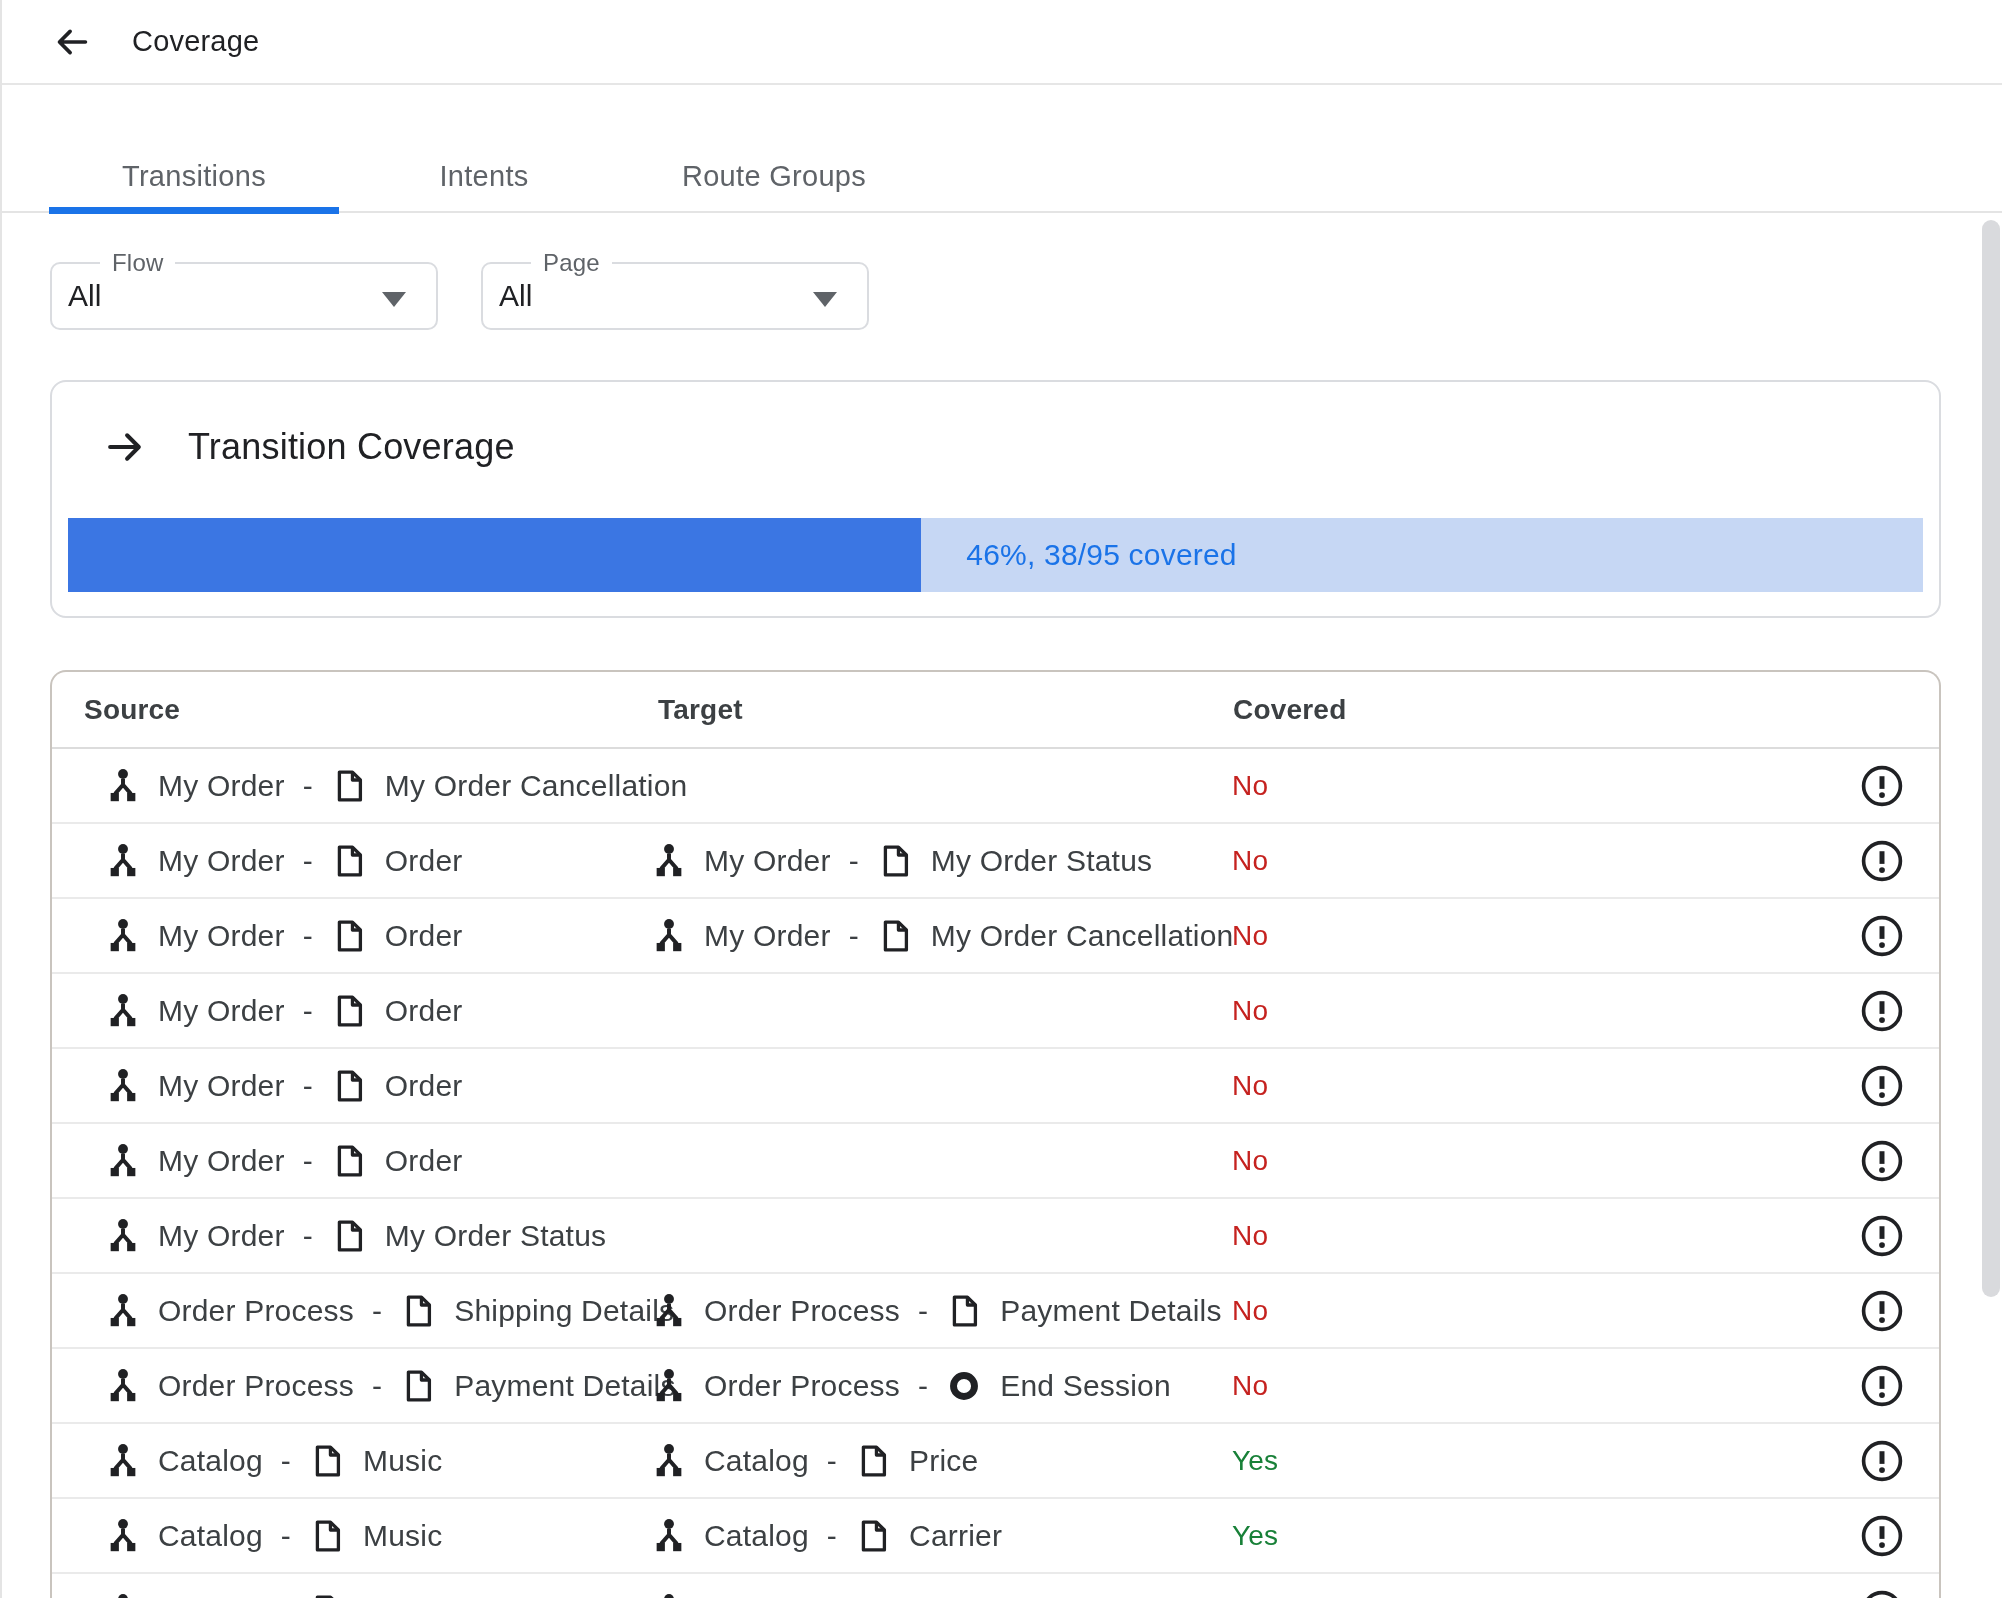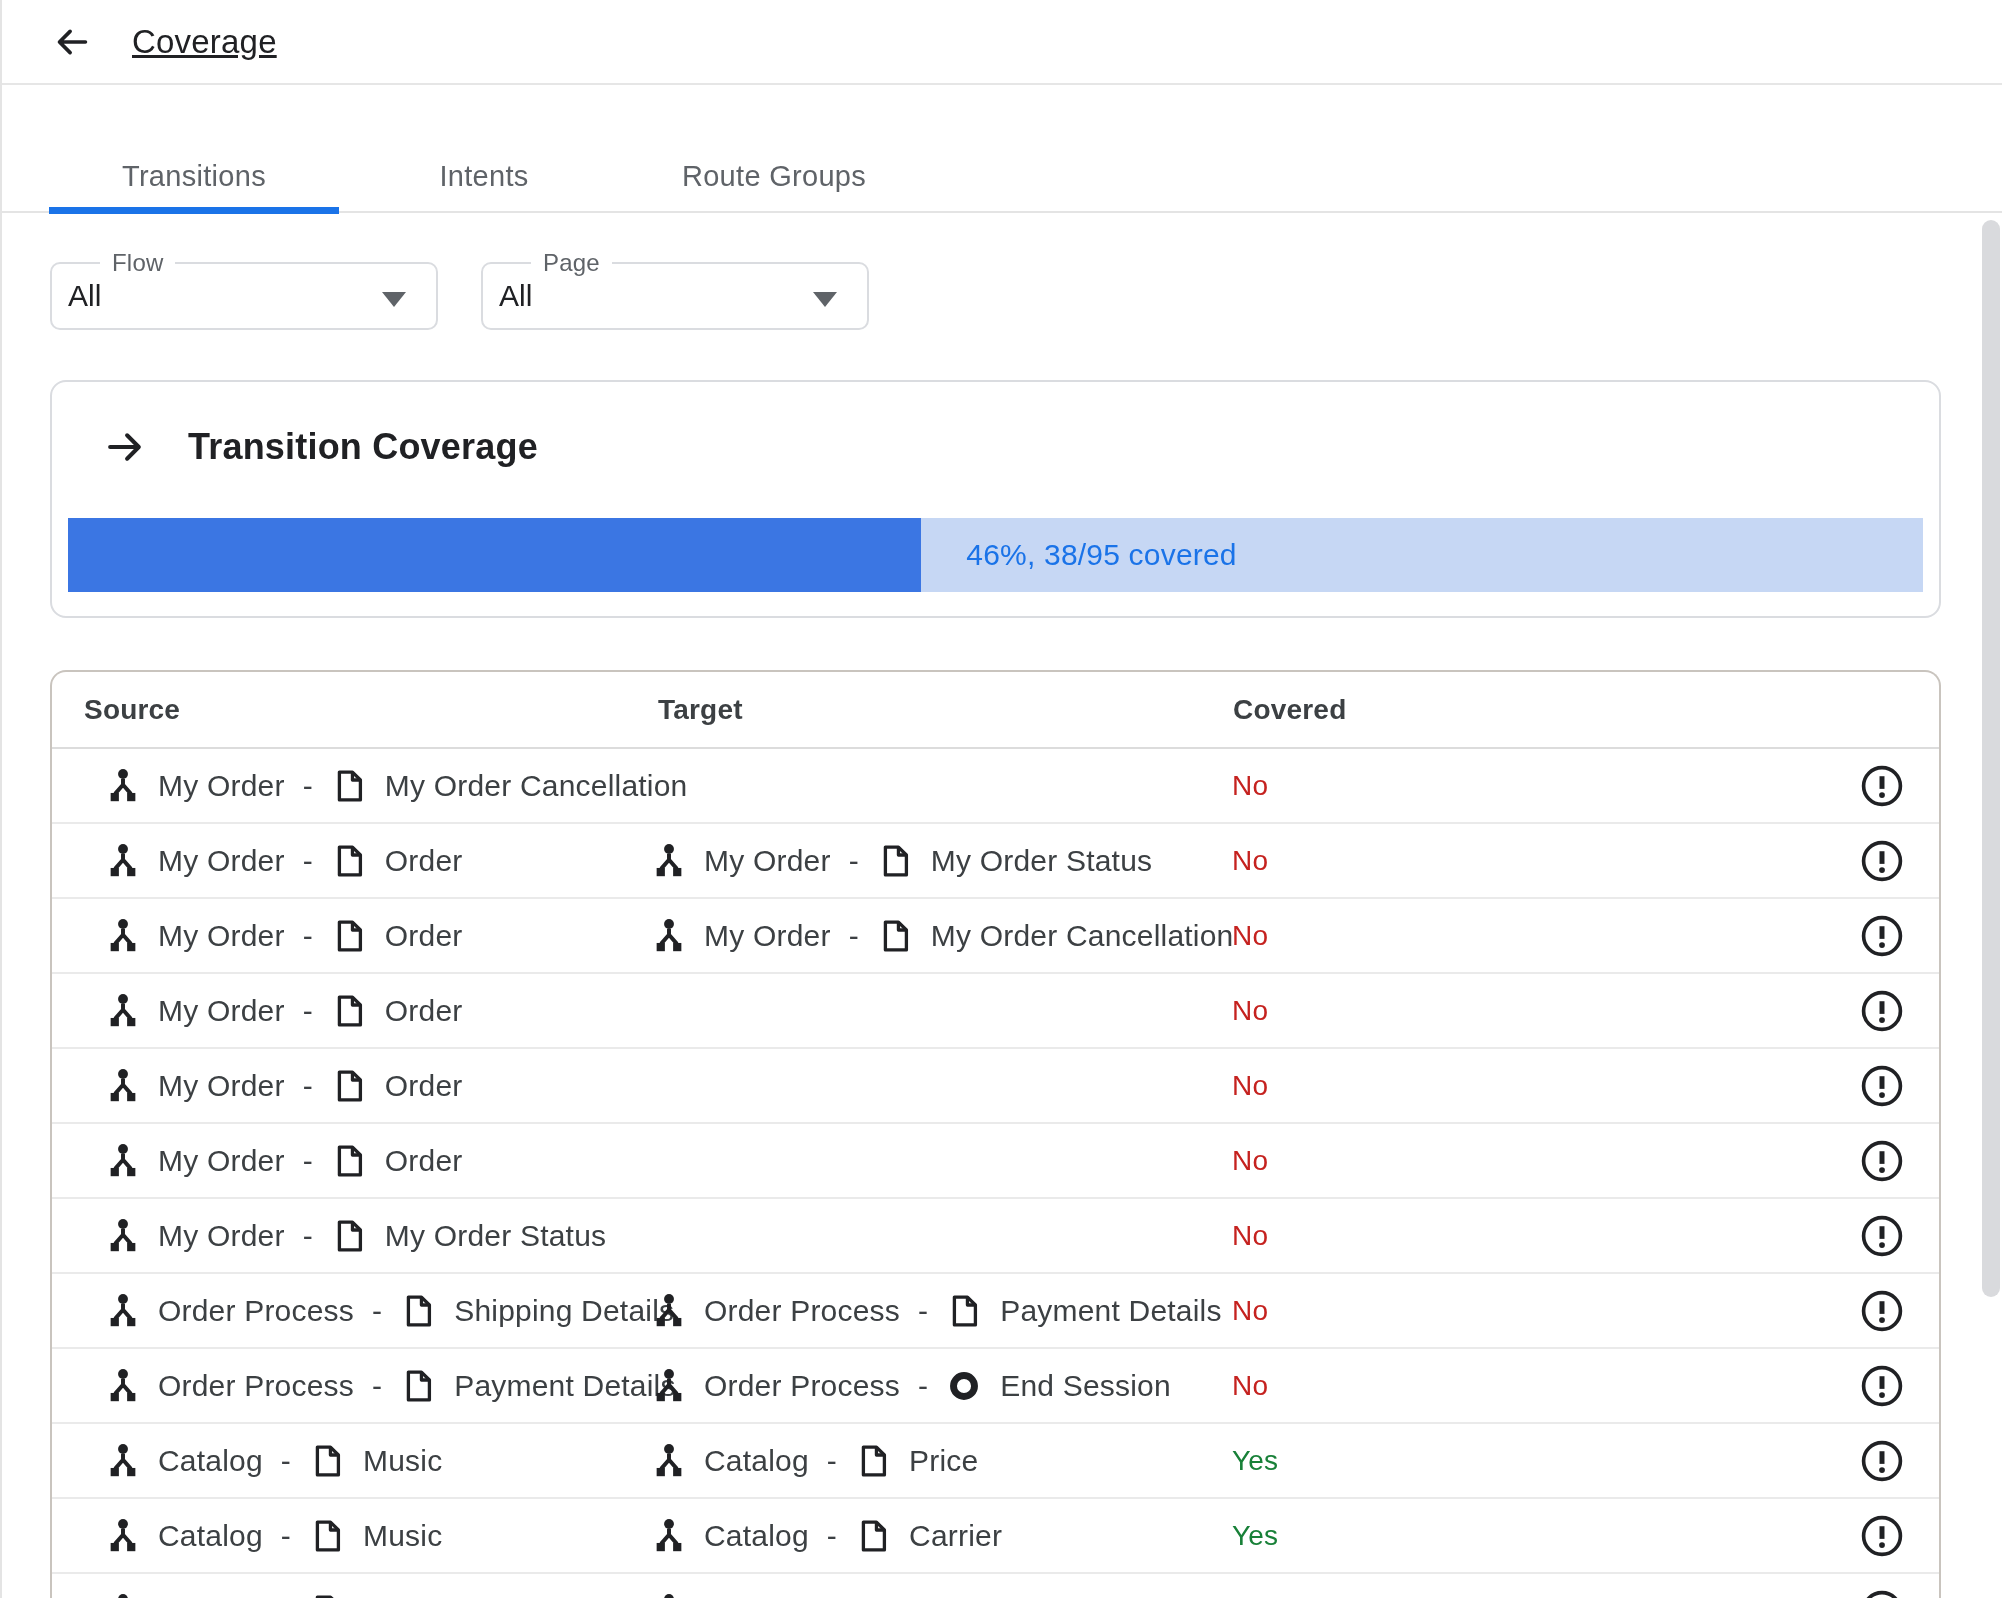--- a/index.html
+++ b/index.html
@@ -6,40 +6,40 @@
   html,body { width:2002px; height:1598px; }
   body {
     font-family:"Liberation Sans", sans-serif;
     background:#fff; color:#3c4043;
     overflow:hidden; position:relative;
     border-left:2px solid #e4e4e4;
   }
   
   .appbar { height:85px; display:flex; align-items:center; border-bottom:2px solid #e6e6e6; background:#fff; }
   .back-btn { width:56px; height:56px; margin-left:42px; display:flex; align-items:center; justify-content:center; cursor:pointer; background:none; border:none; }
-  .page-title { margin-left:32px; font-size:33px; color:#202124; font-weight:400; letter-spacing:.2px;text-decoration:underline; }
+  .page-title { margin-left:32px; font-size:29px; color:#202124; font-weight:400; letter-spacing:.2px; }
 
   
   .tabbar { position:relative; margin-top:54px; height:74px; }
   .tabbar .rule { position:absolute; left:0; right:0; bottom:0; height:2px; background:#e4e4e4; }
   .tabs { position:absolute; left:47px; top:0; bottom:0; display:flex; }
   .tab { width:290px; display:flex; align-items:center; justify-content:center; font-size:29px; font-weight:500; color:#5f6368; letter-spacing:.3px; cursor:pointer; position:relative; }
   .tab.active .ink { position:absolute; left:0; right:0; bottom:-1px; height:7px; background:#1a73e8; z-index:2; }
 
   
   .filters { display:flex; gap:43px; margin:49px 0 0 48px; }
   .select-box { position:relative; width:388px; height:68px; border:2px solid #dadce0; border-radius:10px; background:#fff; cursor:pointer; display:flex; align-items:center; }
   .select-box .flabel { position:absolute; top:-15px; left:48px; background:#fff; padding:0 12px; font-size:24px; color:#5f6368; letter-spacing:.2px; }
   .select-box .fvalue { margin-left:16px; font-size:30px; font-weight:500; color:#202124; }
   .select-box .caret { position:absolute; right:30px; top:28px; width:0; height:0; border-left:12px solid transparent; border-right:12px solid transparent; border-top:15px solid #5f6368; }
 
   
   .cov-card { margin:50px 61px 0 48px; height:238px; border:2px solid #dadce0; border-radius:16px; background:#fff; padding:40px 16px 0 16px; }
   .cov-head { display:flex; align-items:center; padding-left:36px; height:50px; }
-  .cov-title { margin-left:42px; font-size:36px; color:#202124; font-weight:700; letter-spacing:.2px; }
+  .cov-title { margin-left:42px; font-size:36px; color:#202124; font-weight:400; letter-spacing:.2px; }
   .progress { position:relative; margin-top:46px; height:74px; background:#c6d7f4; }
   .progress-fill { position:absolute; left:0; top:0; bottom:0; background:#3b76e3; }
   .progress-label { position:absolute; top:0; height:74px; display:flex; align-items:center; font-size:30px; color:#1a73e8; letter-spacing:.2px; white-space:nowrap; }
 
   
   .table-card { margin:52px 61px 0 48px; border:2px solid #c9c4be; border-bottom:none; border-radius:16px 16px 0 0; background:#fff; height:1000px; position:relative; overflow:hidden; }
   .thead { display:flex; height:77px; align-items:center; border-bottom:2px solid #dcdcdc; font-size:28px; font-weight:700; color:#3c4043; letter-spacing:.2px; }
   .th-source { padding-left:32px; width:606px; }
   .th-target { width:575px; }
   .th-covered { }

